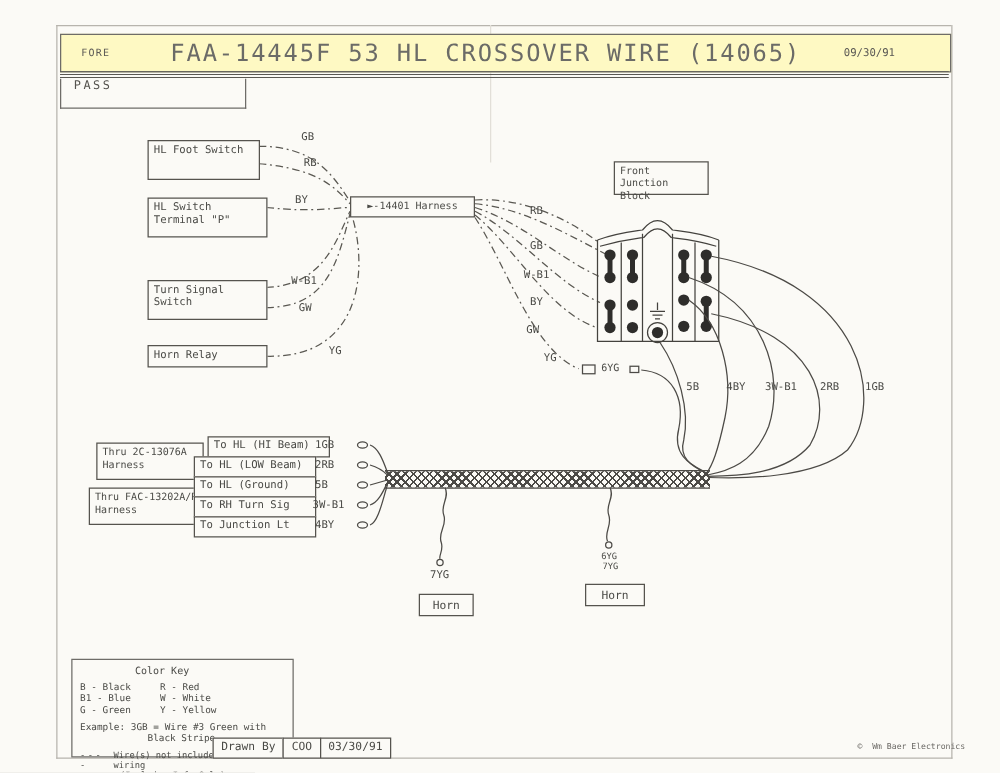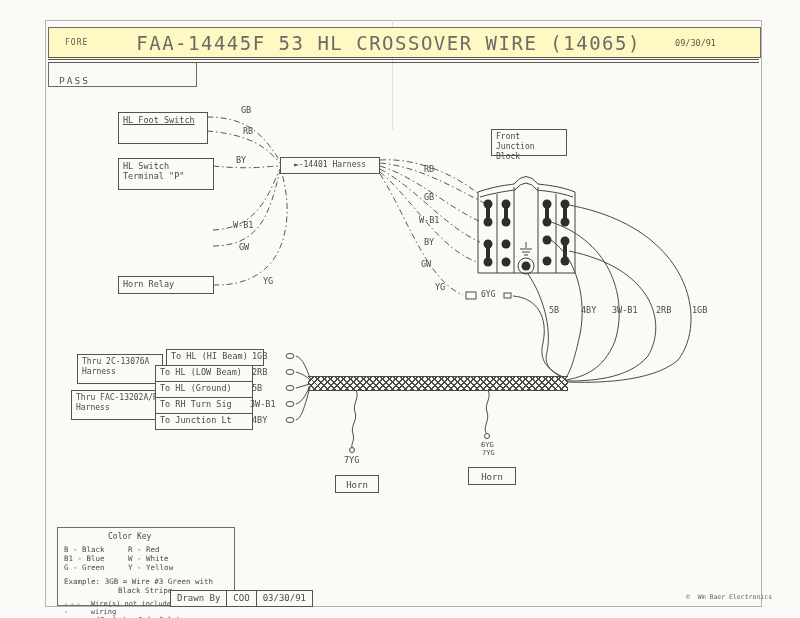--- a/index.html
+++ b/index.html
@@ -22,21 +22,21 @@
   }
   #titlebar .org{font-size:8px;letter-spacing:1px;margin-left:16px;color:#5a5854;}
   #titlebar .ttl{font-size:19px;letter-spacing:1.5px;color:#6b6b67;margin-left:48px;white-space:nowrap;font-weight:400;}
   #titlebar .dt{font-size:8.5px;margin-left:auto;margin-right:44px;color:#5a5854;}
   #titleband{
     position:absolute;left:48px;top:57px;width:711px;height:6px;
     background:repeating-linear-gradient(180deg,#5a5853 0 1px,transparent 1px 2.4px);
   }
   #passbox{
     position:absolute;left:48px;top:63px;width:147px;height:23px;
-    border:1px solid #6e6c68;border-top:none;display:flex;align-items:flex-end;
+    border:1px solid #6e6c68;border-top:none;display:flex;align-items:flex-start;
   }
   #passbox span{font-size:9.5px;letter-spacing:2px;margin-left:10px;color:#55534e;}
   
   #bundle{
     position:absolute;left:308px;top:376px;width:260px;height:13px;
     background:
       repeating-linear-gradient(45deg,#4c4a46 0 1.4px,transparent 1.4px 4.6px),
       repeating-linear-gradient(-45deg,#4c4a46 0 1.4px,transparent 1.4px 4.6px);
     border-top:1px solid #4c4a46;border-bottom:1px solid #4c4a46;
   }
@@ -162,24 +162,26 @@
     </g>
 
     <g fill="none" stroke="#4c4a46" stroke-width="1">
       <path d="M 356,390 C 360,398 352,404 355,412 C 358,420 350,426 353,434 C 355,440 351,444 352,447"></path>
       <circle cx="352" cy="450" r="2.5"></circle>
       <path d="M 488,390 C 492,398 484,404 487,412 C 490,420 483,426 486,433"></path>
       <circle cx="487" cy="436" r="2.5"></circle>
     </g>
   </svg>
 
-  <div class="box" style="left:118px;top:112px;width:80px;height:26px;text-decoration:underline;">
+  <div class="box" style="left:118px;top:112px;width:80px;height:26px;">
     <span>HL Foot Switch</span></div>
   <div class="box" style="left:118px;top:158px;width:86px;height:26px;">
     <span>HL Switch Terminal "P"</span></div>
+  <div class="box" style="left:118px;top:224px;width:86px;height:26px;">
+    <span>Turn Signal Switch</span></div>
   <div class="box" style="left:118px;top:276px;width:86px;height:12px;">
     <span>Horn Relay</span></div>
 
   <div class="lbl" style="left:241px;top:106px;">GB</div>
   <div class="lbl" style="left:243px;top:127px;">RB</div>
   <div class="lbl" style="left:236px;top:156px;">BY</div>
   <div class="lbl" style="left:233px;top:221px;">W-B1</div>
   <div class="lbl" style="left:239px;top:243px;">GW</div>
   <div class="lbl" style="left:263px;top:277px;">YG</div>
 

